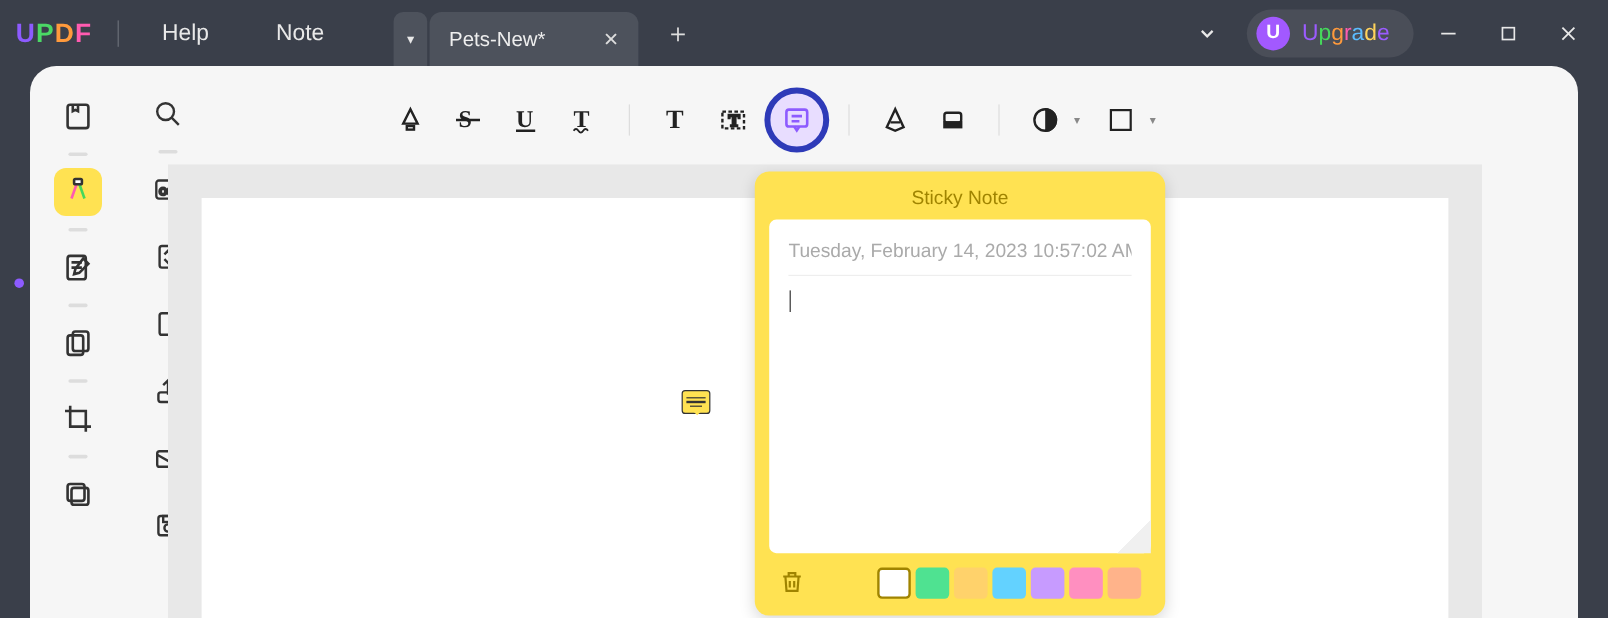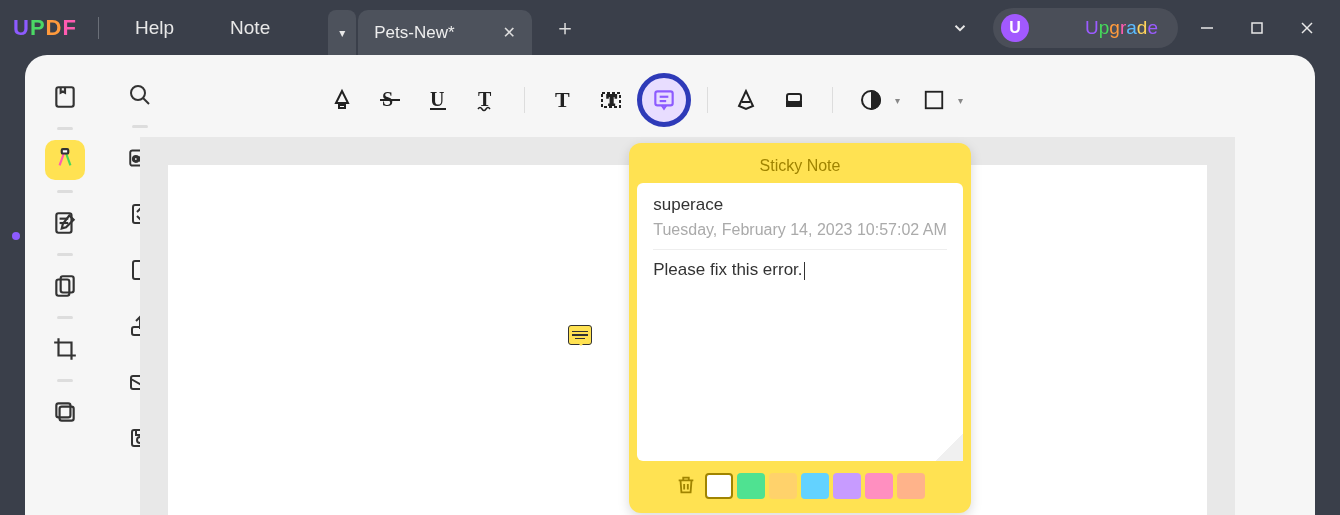--- a/index.html
+++ b/index.html
@@ -66,21 +66,21 @@
 .topbar-right { margin-left:auto; display:flex; align-items:center; gap:8px; padding-right:12px;}
 .chev-btn { color:#e8e8e8; font-size:18px; padding:8px 16px; cursor:pointer;}
 .upgrade {
   background: #4a4e58;
   border-radius: 22px;
   padding: 6px 20px 6px 8px;
   display:flex; align-items:center; gap:10px;
   cursor:pointer;
 }
 .upgrade-circle { width:28px; height:28px; border-radius:50%; background:#a259ff; color:white; display:flex;align-items:center;justify-content:center; font-weight:600;}
-.upgrade-text { font-size:19px; font-weight:500;margin-left:46px; }
+.upgrade-text { font-size:19px; font-weight:500; }
 .ug-u{color:#9b5bff;} .ug-p{color:#45d85b;} .ug-g{color:#ff9a3c;} .ug-r{color:#ff5bb0;} .ug-a{color:#5bbcff;} .ug-d{color:#ffd35b;} .ug-e{color:#9b5bff;}
 .win-btn { width:42px; height:32px; display:flex;align-items:center;justify-content:center; color:#e8e8e8; cursor:pointer;}
 
 
 .workspace {
   position:absolute;
   top:55px; left:25px; right:25px; bottom:0;
   background:#f6f6f6;
   border-radius: 22px 22px 0 0;
   display:flex;
@@ -168,21 +168,20 @@
 
 .sticky {
   position:absolute;
   top:-22px; left:461px;
   width:342px; height:370px;
   background:#ffe252;
   border-radius:12px;
   box-shadow: 0 4px 12px rgba(0,0,0,0.15);
   display:flex; flex-direction:column;
   padding: 10px 12px 14px 12px;
-  align-items: center;
 }
 .sticky-title { text-align:center; color:#a08400; font-size:16px; padding:4px 0 8px 0;}
 .sticky-body {
   flex:1;
   background:white;
   border-radius:6px;
   padding: 12px 16px;
   position:relative;
 }
 .sticky-author { color:#333; font-size:17px; }
@@ -434,24 +433,23 @@
     <div class="page">
       <div class="note-marker">
         <div class="l"></div>
           <div class="l"></div>
           <div class="l" style="width:60%"></div>
       </div>
 
       <div class="sticky">
         <div class="sticky-title">Sticky Note</div>
         <div class="sticky-body">
-          <div class="sticky-author">superace</div>
           <div class="sticky-date">Tuesday, February 14, 2023 10:57:02 AM</div>
           <div class="sticky-hr"></div>
-          <div class="sticky-text"><span>Please fix this error.</span><span class="cursor-bar"></span></div>
+          <div class="sticky-text"><span class="cursor-bar"></span></div>
           <div class="page-corner"></div>
         </div>
         <div class="sticky-tools">
           <div class="trash-btn">
             <svg width="22" height="22" viewBox="0 0 24 24" fill="none" stroke="#a08400" stroke-width="2">
                 <path d="M4 7h16M9 7V4h6v3M6 7l1 13h10l1-13M10 11v6M14 11v6"></path>
               </svg>
           </div>
           <div class="color-swatches" id="swatches">
               <div class="swatch active" style="background: rgb(255, 255, 255);"></div>

